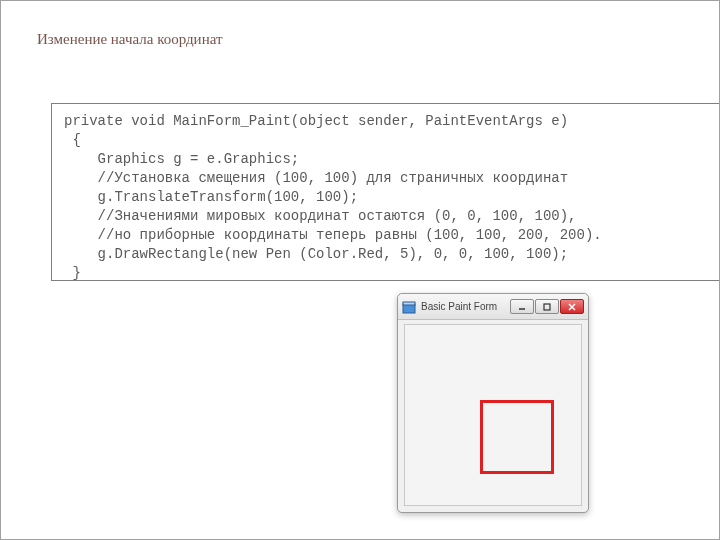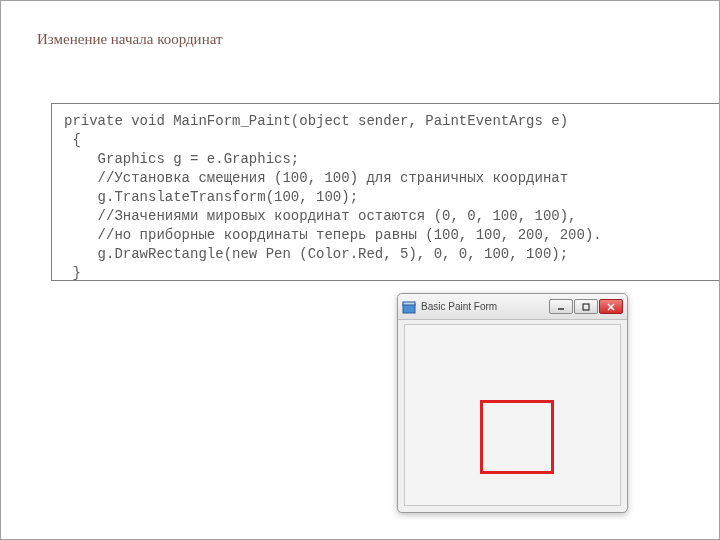--- a/index.html
+++ b/index.html
@@ -33,21 +33,21 @@
     font-size: 14px;
     line-height: 19px;
     color: #5a5a5a;
     white-space: pre;
     overflow: hidden;
   }
   .window {
     position: absolute;
     left: 396px;
     top: 292px;
-    width: 231px;
+    width: 192px;
     height: 220px;
     background: #f0f0f0;
     border: 1px solid #9a9a9a;
     border-radius: 5px;
     box-shadow: 0 2px 6px rgba(0,0,0,0.25);
   }
   .titlebar {
     height: 26px;
     background: linear-gradient(#f7f7f7, #e2e2e2);
     border-bottom: 1px solid #c0c0c0;

